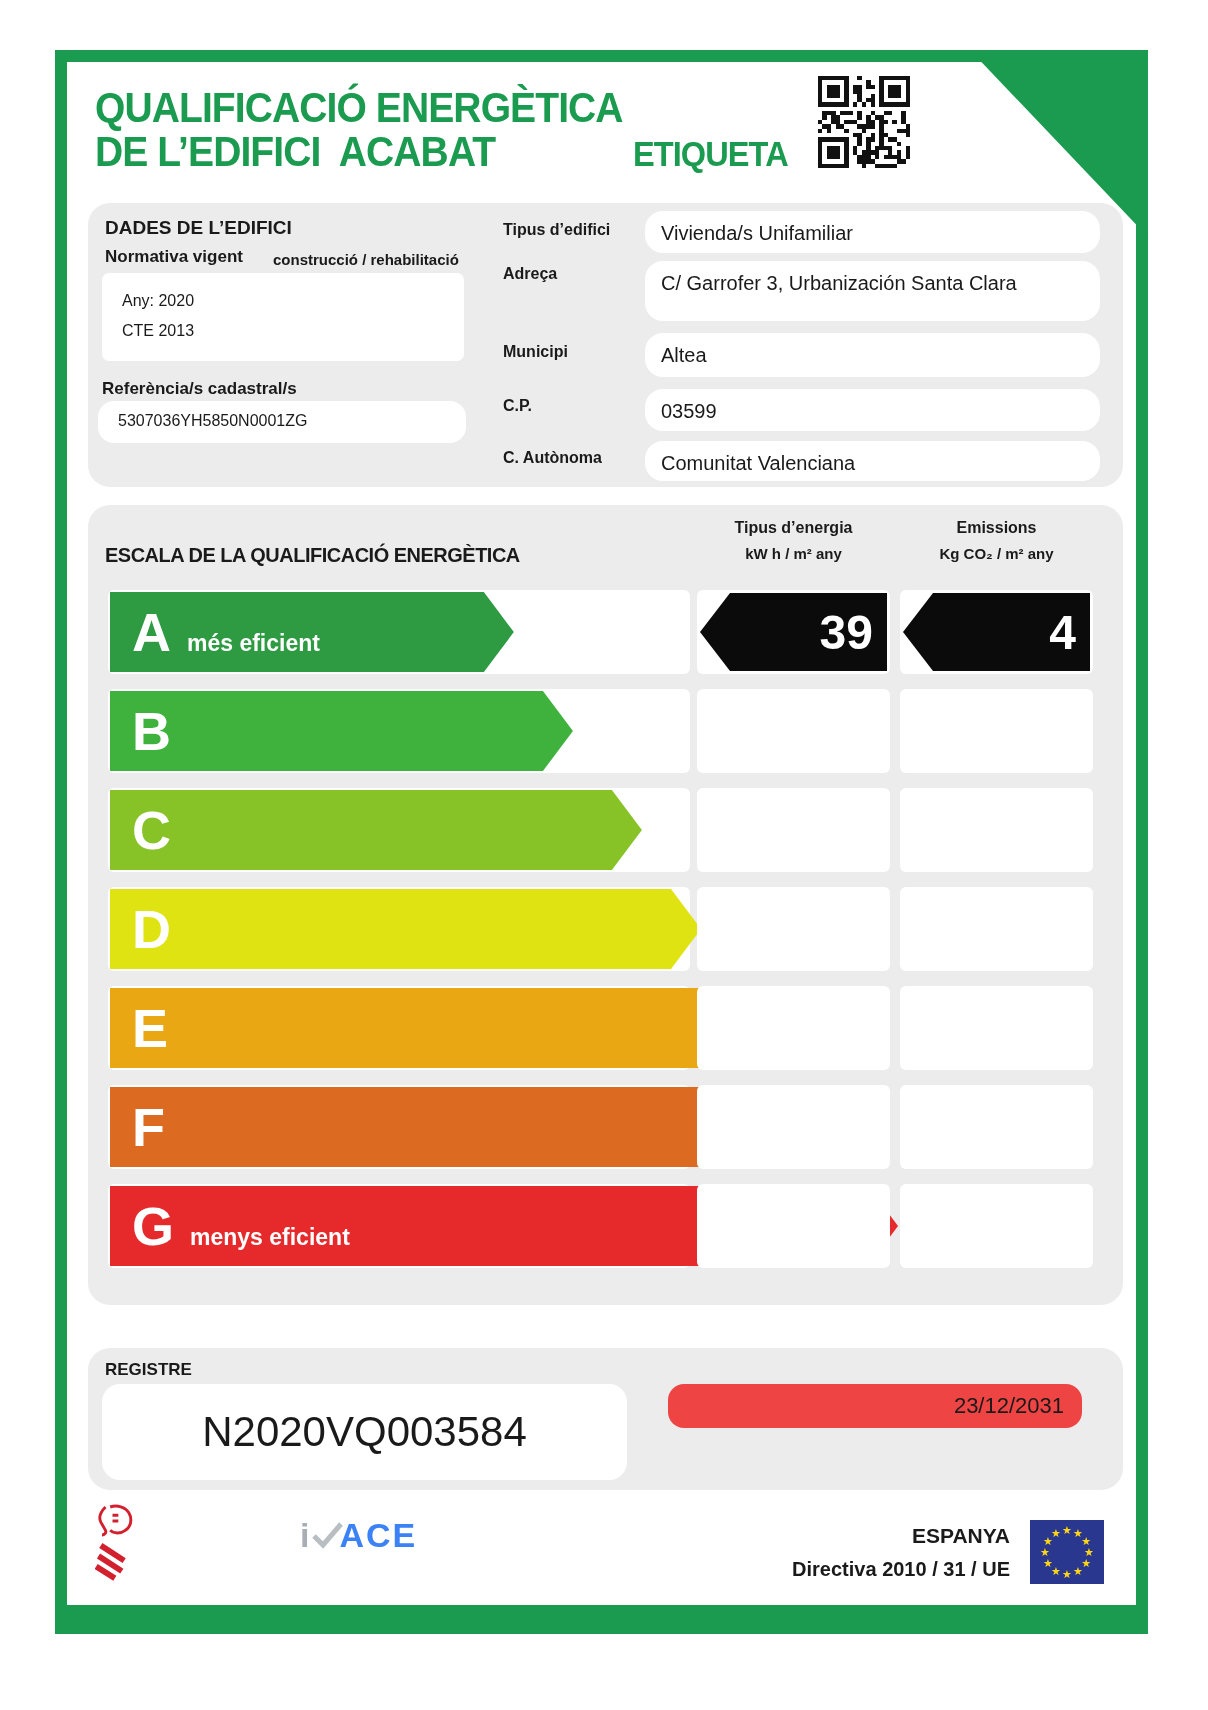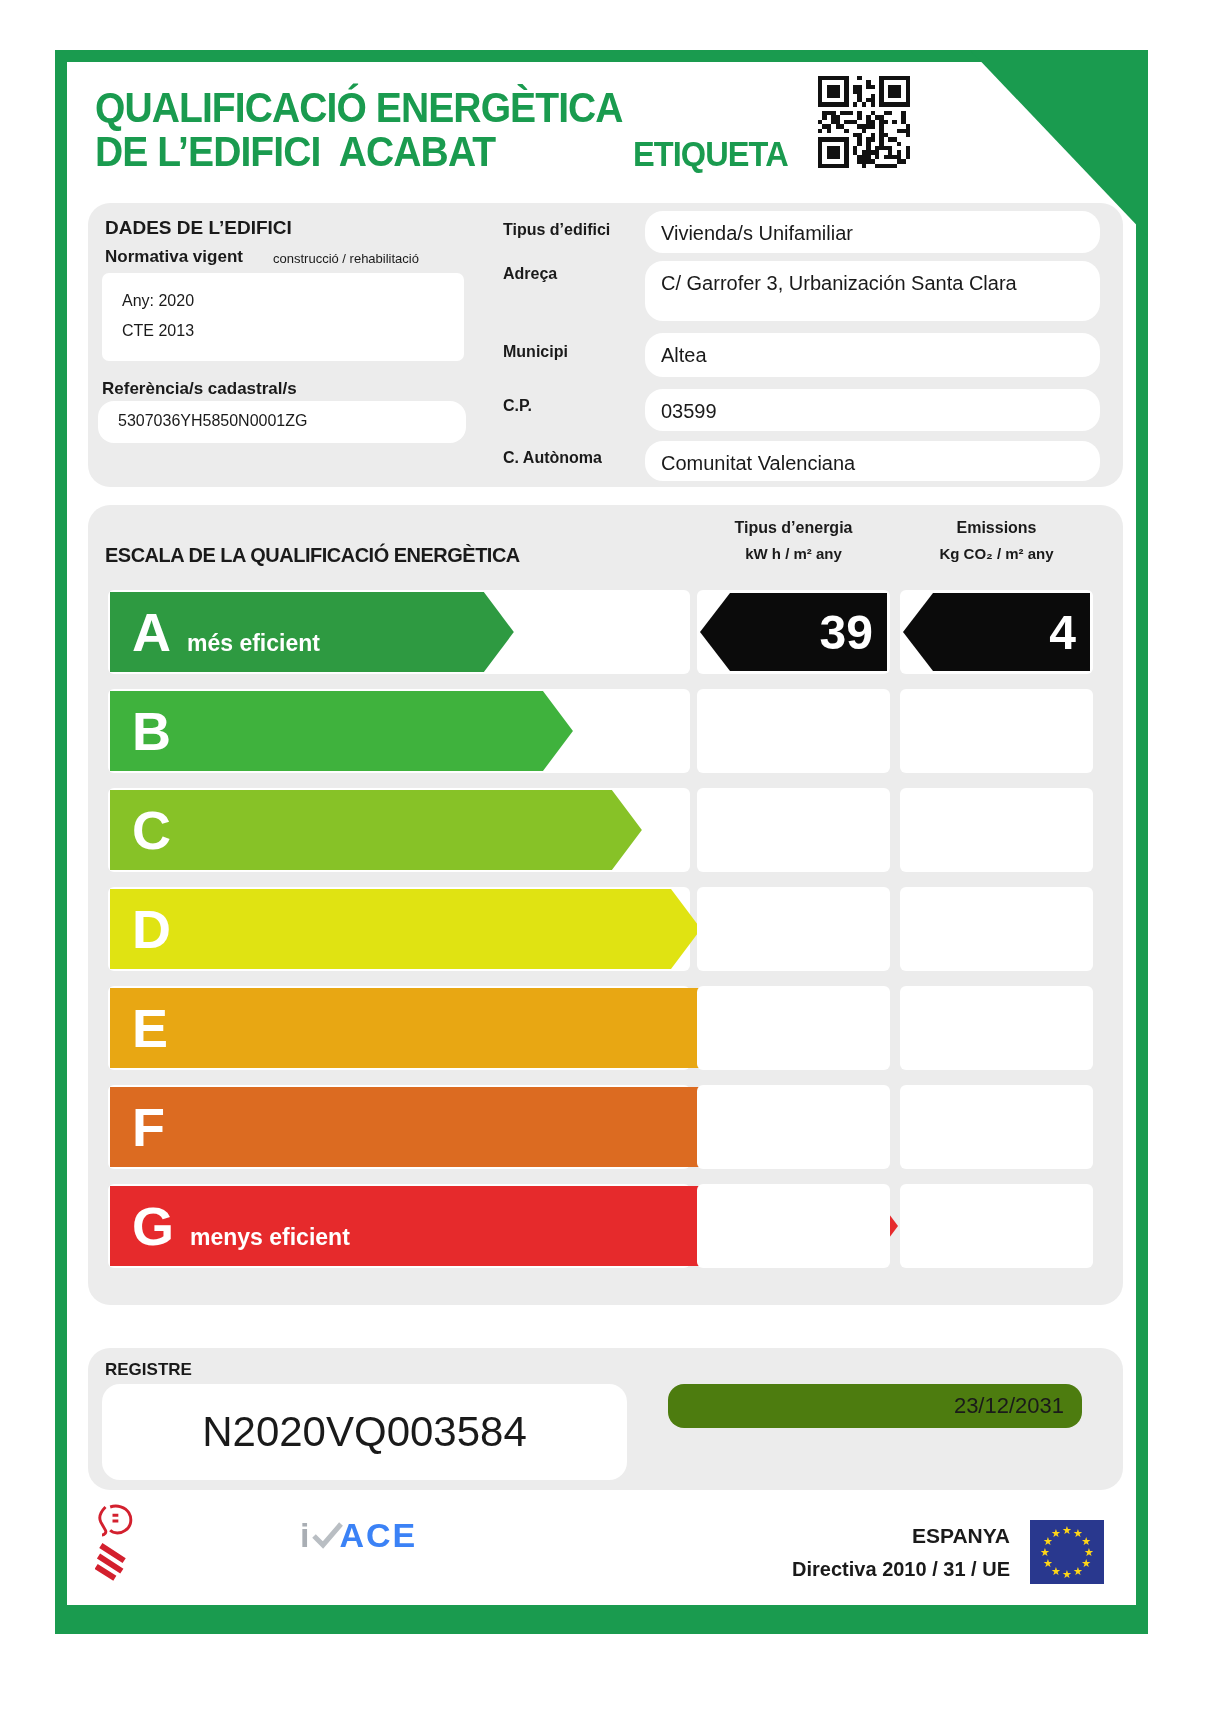--- a/index.html
+++ b/index.html
@@ -31,21 +31,21 @@
   .qr svg { width:100%; height:100%; }
 
   
   .panel { position:absolute; left:88px; width:1035px; background:var(--panel); border-radius:22px; }
   .panel-data { top:203px; height:284px; }
   .panel-scale { top:505px; height:800px; }
   .panel-reg  { top:1348px; height:142px; }
 
   .h-section { font-size:19px; font-weight:bold; }
   .h-label   { font-size:17px; font-weight:bold; }
-  .h-small   { font-size:13px; font-weight:normal; }
+  .h-small   { font-size:15px; font-weight:bold; }
   .whitebox  { position:absolute; background:#fff; border-radius:16px; font-size:16px; }
 
   .field-label { position:absolute; left:415px; font-size:16px; font-weight:bold; }
   .field-box   { position:absolute; left:557px; width:455px; background:#fff; border-radius:18px;
                  font-size:20px; padding:11px 14px 0 16px; }
 
   
   .scale-title { position:absolute; left:17px; top:38px; font-size:21px; font-weight:bold;
                  letter-spacing:-.5px; transform:scaleX(.95); transform-origin:left; }
   .colhead { position:absolute; top:10px; width:193px; text-align:center; font-weight:bold; line-height:26px; }
@@ -64,21 +64,21 @@
   .v-consum { left:589px; } .v-emis { left:792px; }
   .result-arrow { position:absolute; top:3px; width:187px; height:78px; background:#0b0b0b; color:#fff;
            clip-path:polygon(30px 0,100% 0,100% 100%,30px 100%,0 50%);
            display:flex; align-items:center; justify-content:flex-end;
            padding-right:14px; font-size:48px; font-weight:bold; }
   .ra-consum { left:592px; } .ra-emis { left:795px; }
 
   
   .reg-number { position:absolute; left:14px; top:36px; width:525px; height:96px; background:#fff;
                 border-radius:18px; text-align:center; line-height:96px; font-size:42px; }
-  .reg-date { position:absolute; left:580px; top:36px; width:414px; height:44px; background:#4d7c0f;
+  .reg-date { position:absolute; left:580px; top:36px; width:414px; height:44px; background:#ef4444;
               border-radius:16px; text-align:right; line-height:44px; font-size:22px; padding-right:18px; }
   .reg-valid { position:absolute; left:580px; top:98px; width:414px; text-align:right;
                padding-right:46px; font-size:17px; font-weight:bold; }
 
   
   .gva { position:absolute; left:95px; top:1503px; display:flex; color:var(--red); }
   .gva-text { margin-left:10px; }
   .gva-name { font-size:24px; font-weight:bold; line-height:24px; letter-spacing:-.5px; }
   .gva-dept { margin-top:6px; font-size:11px; font-weight:bold; line-height:13px; }
   .ivace { position:absolute; left:300px; top:1516px; display:flex; align-items:baseline;

